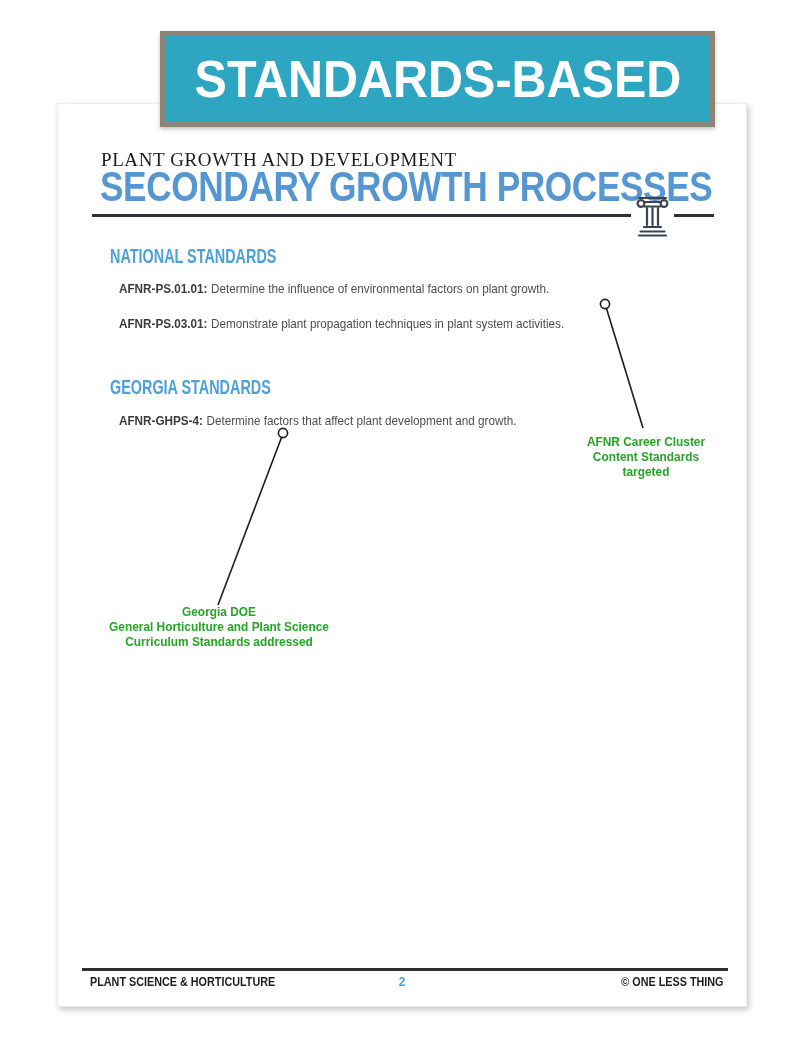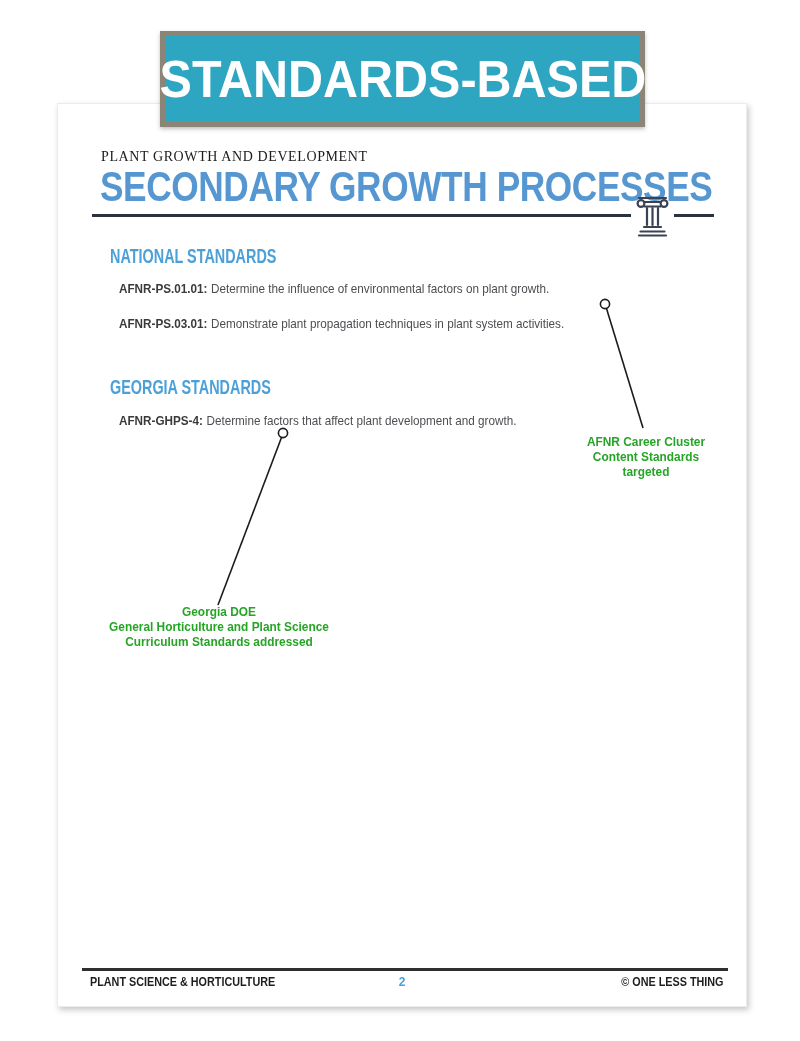--- a/index.html
+++ b/index.html
@@ -2,29 +2,29 @@
 <html><head>
 <meta charset="utf-8">
 <style>
   html,body{margin:0;padding:0;background:#ffffff;}
   .canvas{position:relative;width:800px;height:1041px;background:#ffffff;overflow:hidden;
           font-family:"Liberation Sans",sans-serif;}
   
   .sheet{position:absolute;left:57px;top:103px;width:688px;height:902px;background:#ffffff;
          border:1px solid #ececec;box-shadow:2px 3px 6px rgba(0,0,0,0.22);}
   
-  .banner{position:absolute;left:160px;top:31px;width:485px;height:96px;box-sizing:border-box;
+  .banner{position:absolute;left:160px;top:31px;width:555px;height:96px;box-sizing:border-box;
           background:#2ea6c2;border:5px solid #8b8577;z-index:5;
           display:flex;align-items:center;justify-content:center;
           box-shadow:0 2px 4px rgba(0,0,0,0.25);}
   .banner-text{color:#ffffff;font-weight:bold;font-size:50px;letter-spacing:0px;
                transform:scale(0.97,1.05);white-space:nowrap;}
   
   .eyebrow{position:absolute;left:43px;top:45px;font-family:"Liberation Serif",serif;
-           font-size:14px;letter-spacing:0.6px;color:#1b1b1b;white-space:nowrap;}
+           font-size:19px;letter-spacing:0.6px;color:#1b1b1b;white-space:nowrap;}
   .doc-title{position:absolute;left:42px;top:62px;font-size:42px;line-height:42px;font-weight:bold;
              color:#5697d2;letter-spacing:-0.5px;white-space:nowrap;
              transform:scaleX(0.84);transform-origin:0 0;}
   .title-rule{position:absolute;left:34px;top:110px;width:539px;height:2.5px;background:#2b323e;}
   .title-rule-right{position:absolute;left:616px;top:110px;width:40px;height:2.5px;background:#2b323e;}
   .pillar{position:absolute;left:576px;top:89px;width:37px;height:45px;}
   
   .section-heading{position:absolute;font-size:20px;font-weight:bold;color:#4ba0d8;
                    white-space:nowrap;transform:scaleX(0.72);transform-origin:0 0;}
   .std{position:absolute;font-size:13px;color:#4d4e52;white-space:nowrap;

